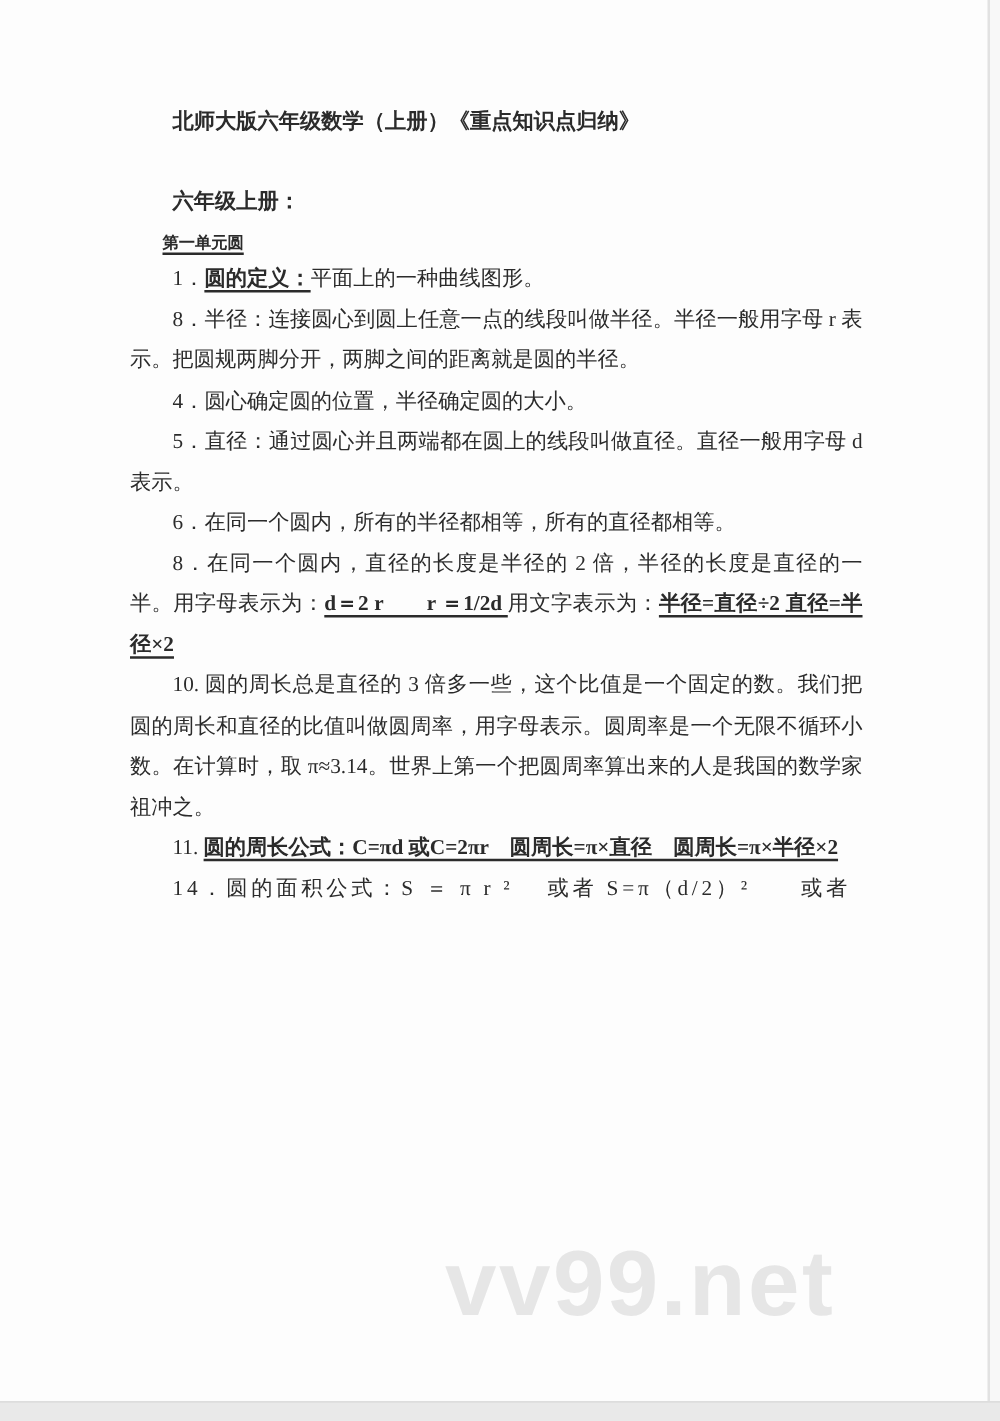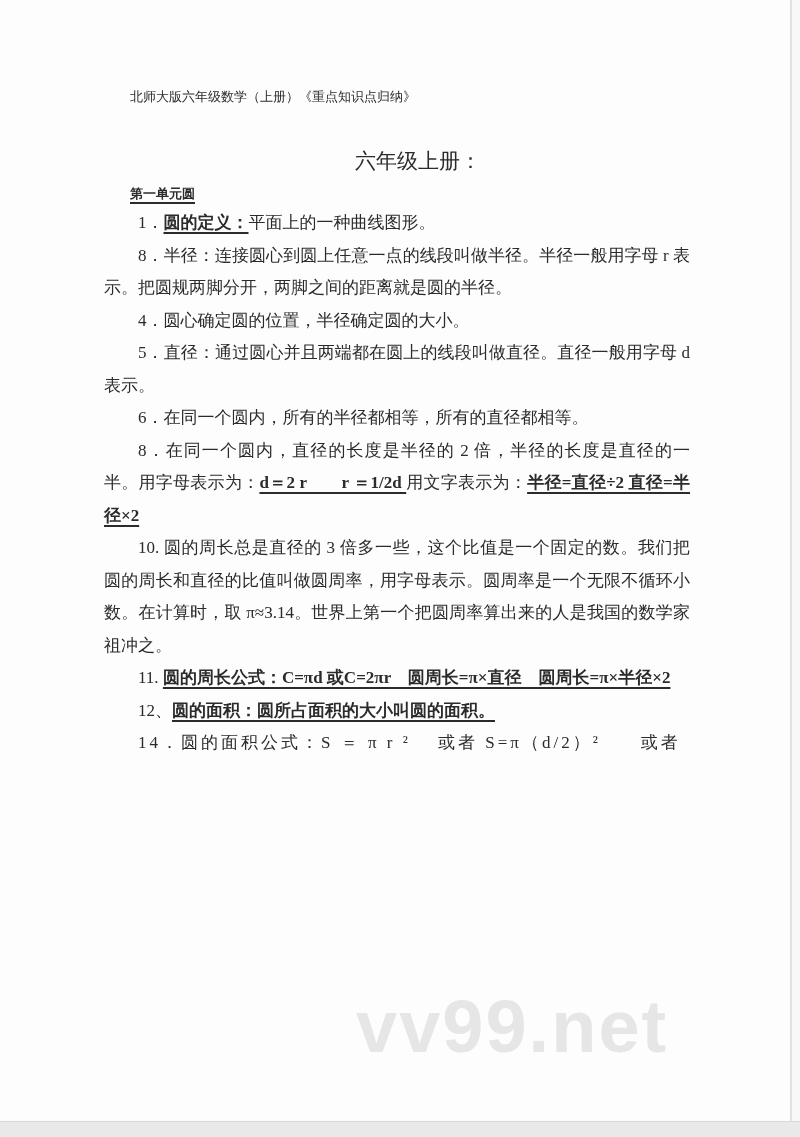--- a/index.html
+++ b/index.html
@@ -47,30 +47,29 @@
     left: 104px; top: 84px;
     width: 586px;
     color: #2b2b2b;
     font-size: 17px;
     z-index: 2;
   }
   .header-title {
     margin: 0 0 38px 0;
     line-height: 26px;
     text-indent: 2em;
-    font-weight: normal;
-    font-size: 13px;
+    font-weight: bold;
+    font-size: 17px;
   }
   .subtitle {
     margin: 0 0 7px 0;
     line-height: 26px;
     text-indent: 2em;
-    font-weight: normal;
-    font-size: 21px;
-    text-align: center;
+    font-weight: bold;
+    font-size: 17px;
   }
   .section-title {
     margin: 0;
     line-height: 26px;
     text-indent: 2em;
     font-weight: bold;
     font-size: 13px;
   }
   .section-title .u-wrap {
     text-decoration: underline;
@@ -110,19 +109,18 @@
     <p class="section-title"><span class="u-wrap">第一单元圆</span></p>
     <div class="paragraphs">
         <p><span>1．</span><span class="b u">圆的定义：</span><span>平面上的一种曲线图形。</span></p>
         <p><span>8．半径：连接圆心到圆上任意一点的线段叫做半径。半径一般用字母 r 表示。把圆规两脚分开，两脚之间的距离就是圆的半径。</span></p>
         <p><span>4．圆心确定圆的位置，半径确定圆的大小。</span></p>
         <p><span>5．直径：通过圆心并且两端都在圆上的线段叫做直径。直径一般用字母 d 表示。</span></p>
         <p><span>6．在同一个圆内，所有的半径都相等，所有的直径都相等。</span></p>
         <p><span>8．在同一个圆内，直径的长度是半径的 2 倍，半径的长度是直径的一半。用字母表示为：</span><span class="b u">d＝2 r　　r ＝1/2d </span><span> 用文字表示为：</span><span class="b u">半径=直径÷2 直径=半径×2</span></p>
         <p><span>10. 圆的周长总是直径的 3 倍多一些，这个比值是一个固定的数。我们把圆的周长和直径的比值叫做圆周率，用字母表示。圆周率是一个无限不循环小数。在计算时，取 π≈3.14。世界上第一个把圆周率算出来的人是我国的数学家祖冲之。</span></p>
         <p><span>11. </span><span class="b u">圆的周长公式：C=πd 或C=2πr　圆周长=π×直径　圆周长=π×半径×2</span></p>
-        <p><span>12、</span><span class="b u">圆的面积：圆所占面积的大小叫圆的面积。</span></p>
         <p class="spaced"><span>14．圆的面积公式：S ＝ π r ²　 或者 S=π（d/2）²　　或者</span></p>
       </div>
   </div>
 
   <div class="bottom-strip"></div>
 </div>
 
 </body></html>

